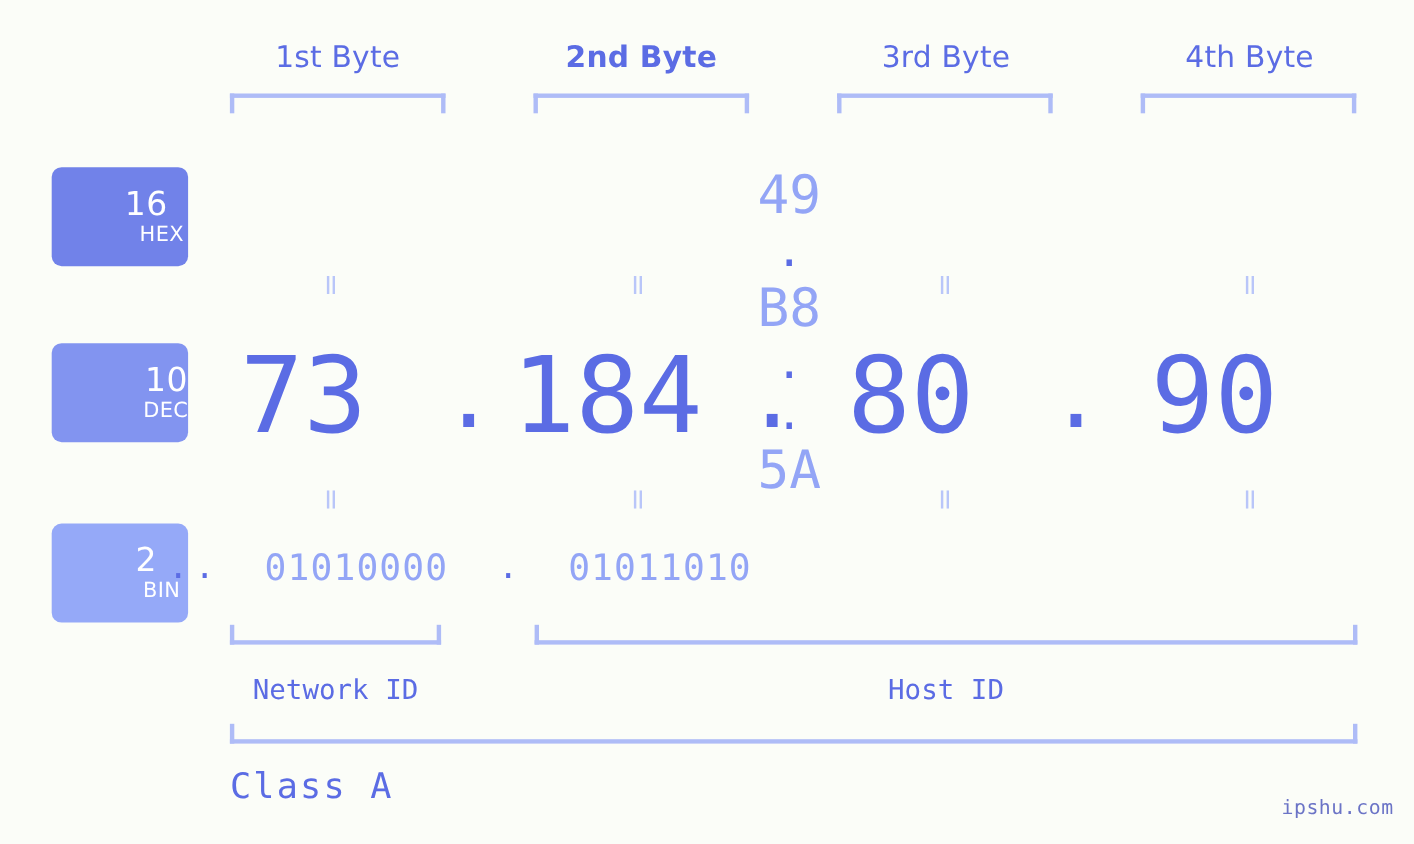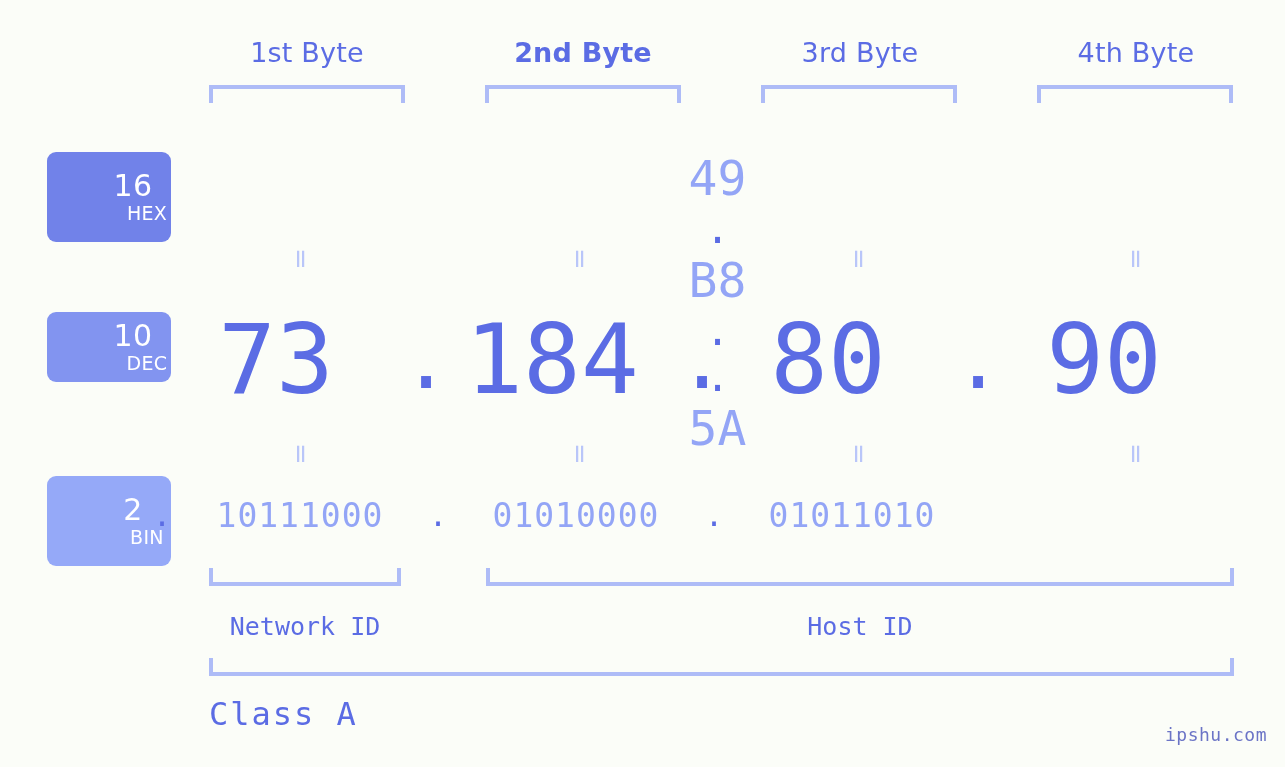--- a/index.html
+++ b/index.html
@@ -78,21 +78,21 @@
     letter-spacing: 0.5px;
   }
   .badge .badge-name {
     font-size: 19px;
     font-weight: 400;
     margin-top: 3px;
     letter-spacing: 0.3px;
     margin-left: 28px;
   }
   #badge-hex { top: 152px; height: 90px; background: #7182e9; }
-  #badge-dec { top: 312px; height: 70px; background: #8294f0; }
+  #badge-dec { top: 312px; height: 90px; background: #8294f0; align-items: flex-end; }
   #badge-bin { top: 476px; height: 90px; background: #95a9f8; }
 
   
   .row {
     position: absolute;
     left: 150px;
     right: 0;
     display: flex;
     align-items: center;
   }
@@ -243,21 +243,20 @@
     <div class="cell">90</div>
   </div>
 
   <div class="eqmark eq-row2" style="left:286px;">=</div>
   <div class="eqmark eq-row2" style="left:565px;">=</div>
   <div class="eqmark eq-row2" style="left:844px;">=</div>
   <div class="eqmark eq-row2" style="left:1121px;">=</div>
 
   <div class="row" id="row-bin">
     <div class="sep">.</div>
-    <div class="cell">10111000</div>
     <div class="sep">.</div>
     <div class="cell">01010000</div>
     <div class="sep">.</div>
     <div class="cell">01011010</div>
   </div>
 
   <div class="bracket-bottom" style="left:209px; width:192px; top:568px;"></div>
   <div class="bracket-bottom" style="left:486px; width:748px; top:568px;"></div>
 
   <div class="id-label" style="left:209px; width:192px; top:610px;">Network ID</div>

